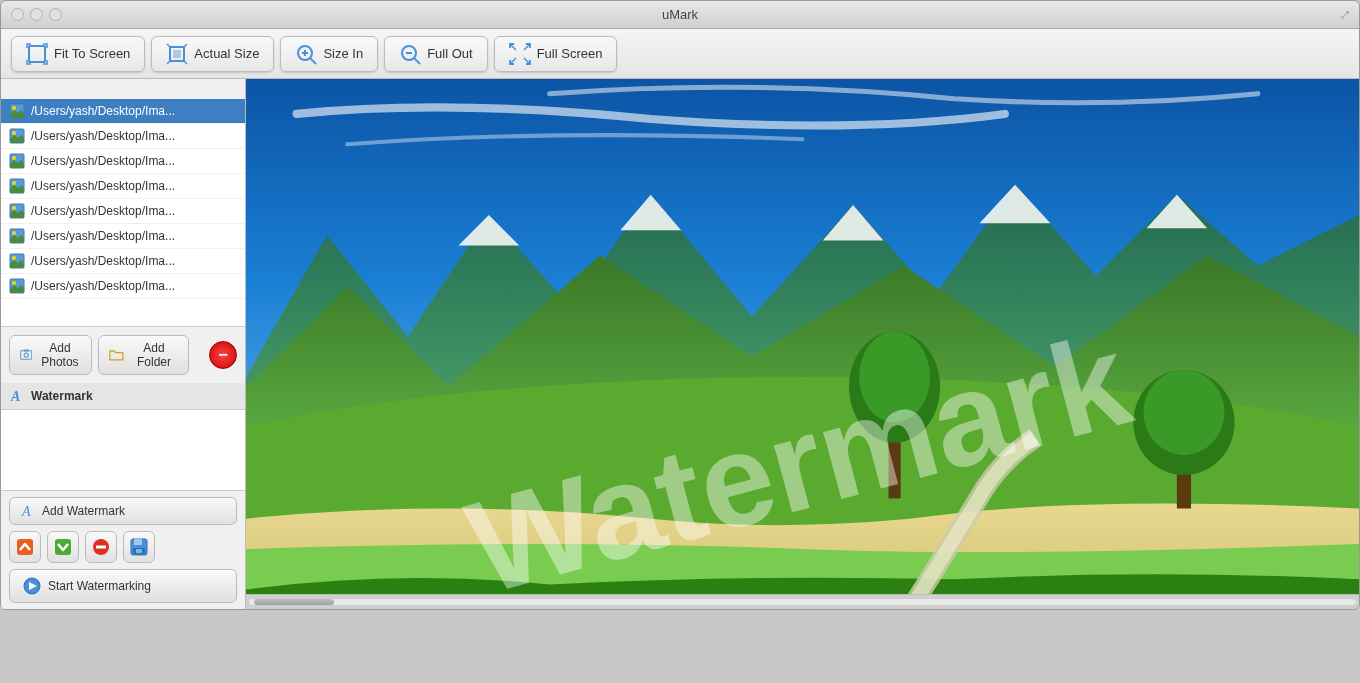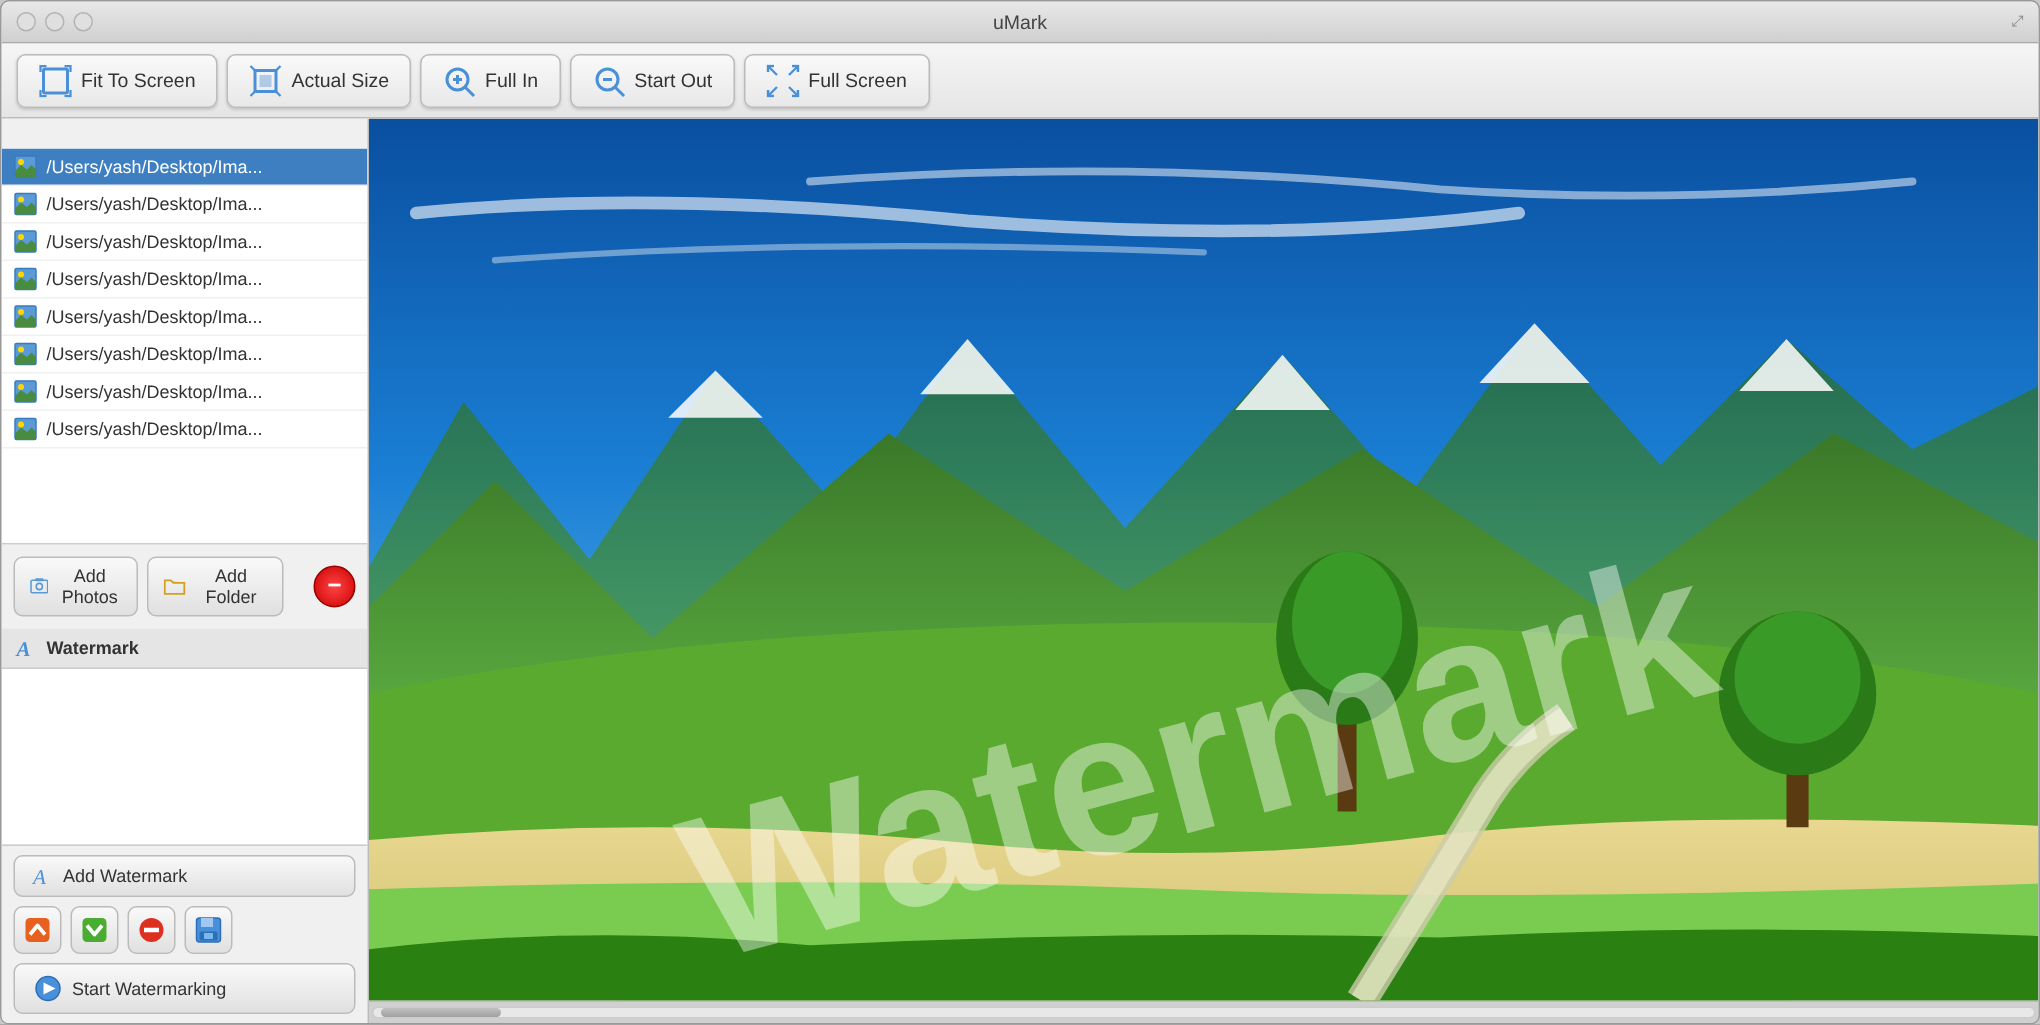--- a/index.html
+++ b/index.html
@@ -6,21 +6,21 @@
     body {
       font-family: -apple-system, "Helvetica Neue", Arial, sans-serif;
       font-size: 12px;
       background: #c8c8c8;
       width: 1360px;
       height: 683px;
       overflow: hidden;
     }
     .window {
       width: 1360px;
-      height: 683px;
+      height: 610px;
       background: #ececec;
       border: 1px solid #999;
       border-radius: 6px;
       display: flex;
       flex-direction: column;
       overflow: hidden;
     }
     .title-bar {
       height: 28px;
       background: linear-gradient(to bottom, #e8e8e8, #d0d0d0);
@@ -336,32 +336,32 @@
 
     <button class="toolbar-btn">
       <div class="btn-icon">
         <svg width="22" height="22" viewBox="0 0 22 22">
           <circle cx="10" cy="10" r="7" fill="none" stroke="#4a90d9" stroke-width="2"></circle>
           <line x1="7" y1="10" x2="13" y2="10" stroke="#4a90d9" stroke-width="2"></line>
           <line x1="10" y1="7" x2="10" y2="13" stroke="#4a90d9" stroke-width="2"></line>
           <line x1="15" y1="15" x2="21" y2="21" stroke="#4a90d9" stroke-width="2"></line>
         </svg>
       </div>
-      <span>Full In</span>
+      <span>Size In</span>
     </button>
 
     <button class="toolbar-btn">
       <div class="btn-icon">
         <svg width="22" height="22" viewBox="0 0 22 22">
           <circle cx="10" cy="10" r="7" fill="none" stroke="#4a90d9" stroke-width="2"></circle>
           <line x1="7" y1="10" x2="13" y2="10" stroke="#4a90d9" stroke-width="2"></line>
           <line x1="15" y1="15" x2="21" y2="21" stroke="#4a90d9" stroke-width="2"></line>
         </svg>
       </div>
-      <span>Start Out</span>
+      <span>Full Out</span>
     </button>
 
     <button class="toolbar-btn">
       <div class="btn-icon">
         <svg width="22" height="22" viewBox="0 0 22 22">
           <polyline points="1,5 1,1 5,1" fill="none" stroke="#4a90d9" stroke-width="1.8"></polyline>
           <polyline points="17,1 21,1 21,5" fill="none" stroke="#4a90d9" stroke-width="1.8"></polyline>
           <polyline points="1,17 1,21 5,21" fill="none" stroke="#4a90d9" stroke-width="1.8"></polyline>
           <polyline points="17,21 21,21 21,17" fill="none" stroke="#4a90d9" stroke-width="1.8"></polyline>
           <line x1="1" y1="1" x2="7" y2="7" stroke="#4a90d9" stroke-width="1.5"></line>

